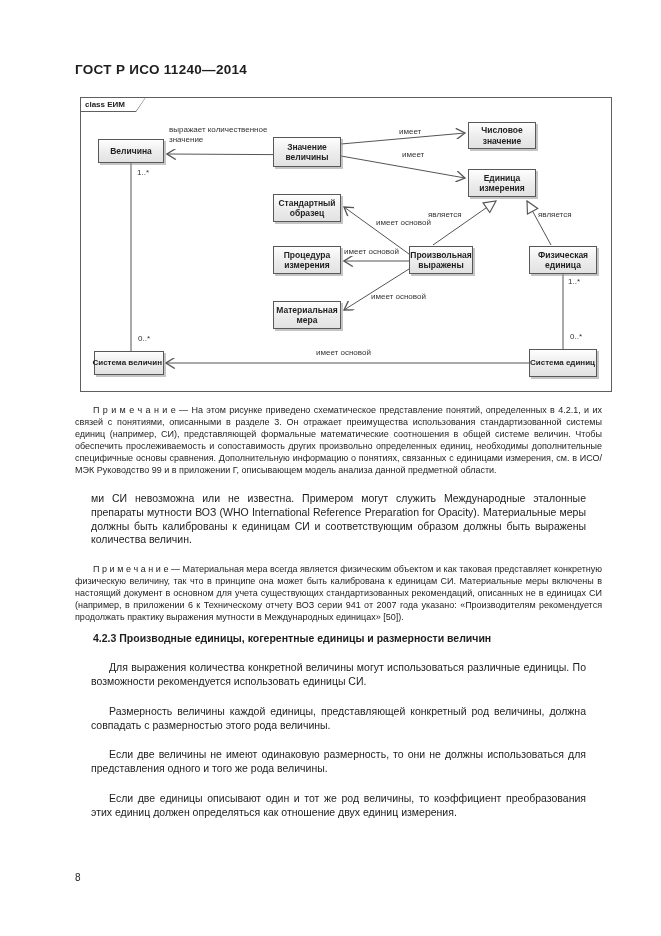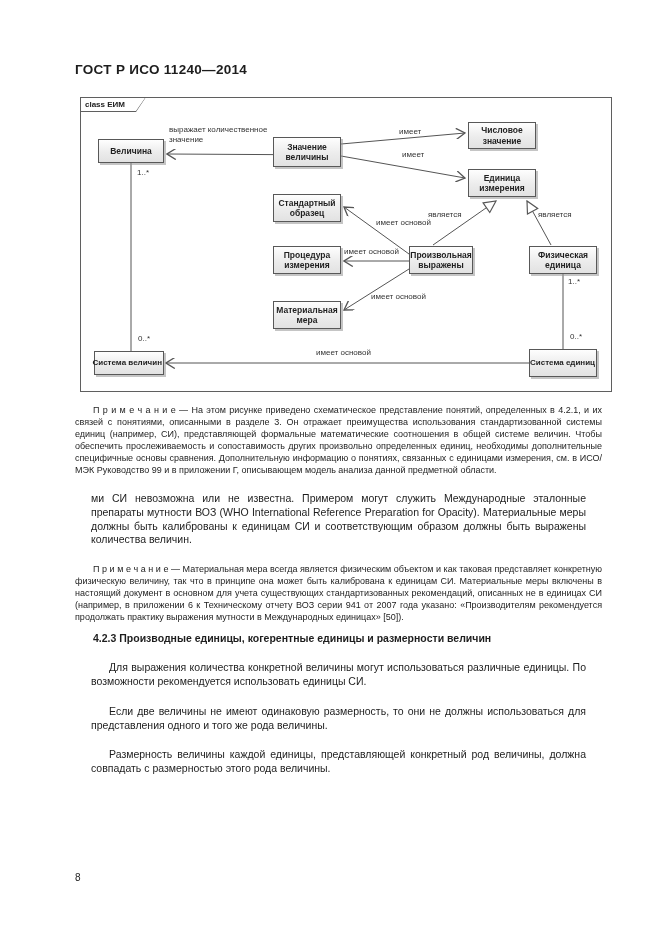--- a/index.html
+++ b/index.html
@@ -120,18 +120,19 @@
     <div class="mult" style="left:487px;top:179px">1..*</div>
     <div class="mult" style="left:489px;top:234px">0..*</div>
   </div>
 
   <div class="textflow">
     <div class="note">П р и м е ч а н и е — На этом рисунке приведено схематическое представление понятий, определенных в 4.2.1, и их связей с понятиями, описанными в разделе 3. Он отражает преимущества использования стандартизованной системы единиц (например, СИ), представляющей формальные математические соотношения в общей системе величин. Чтобы обеспечить прослеживаемость и сопоставимость других произвольно определенных единиц, необходимы дополнительные специфичные основы сравнения. Дополнительную информацию о понятиях, связанных с единицами измерения, см. в ИСО/МЭК Руководство 99 и в приложении Г, описывающем модель анализа данной предметной области.</div>
     <p class="body-par first-par">ми СИ невозможна или не известна. Примером могут служить Международные эталонные препараты мутности ВОЗ (WHO International Reference Preparation for Opacity). Материальные меры должны быть калиброваны к единицам СИ и соответствующим образом должны быть выражены количества величин.</p>
     <div class="note note2">П р и м е ч а н и е — Материальная мера всегда является физическим объектом и как таковая представляет конкретную физическую величину, так что в принципе она может быть калибрована к единицам СИ. Материальные меры включены в настоящий документ в основном для учета существующих стандартизованных рекомендаций, описанных не в единицах СИ (например, в приложении 6 к Техническому отчету ВОЗ серии 941 от 2007 года указано: «Производителям рекомендуется продолжать практику выражения мутности в Международных единицах» [50]).</div>
     <div class="sect-head">4.2.3 Производные единицы, когерентные единицы и размерности величин</div>
     <p class="body-par indent">Для выражения количества конкретной величины могут использоваться различные единицы. По возможности рекомендуется использовать единицы СИ.</p>
+    <p class="body-par indent">Размерность величины каждой единицы, представляющей конкретный род величины, должна совпадать с размерностью этого рода величины.</p>
     <p class="body-par indent">Если две величины не имеют одинаковую размерность, то они не должны использоваться для представления одного и того же рода величины.</p>
-    <p class="body-par indent">Размерность величины каждой единицы, представляющей конкретный род величины, должна совпадать с размерностью этого рода величины.</p>
+    <p class="body-par indent">Если две единицы описывают один и тот же род величины, то коэффициент преобразования этих единиц должен определяться как отношение двух единиц измерения.</p>
   </div>
 
   <div class="page-num">8</div>
 </div>
 
 </body></html>

